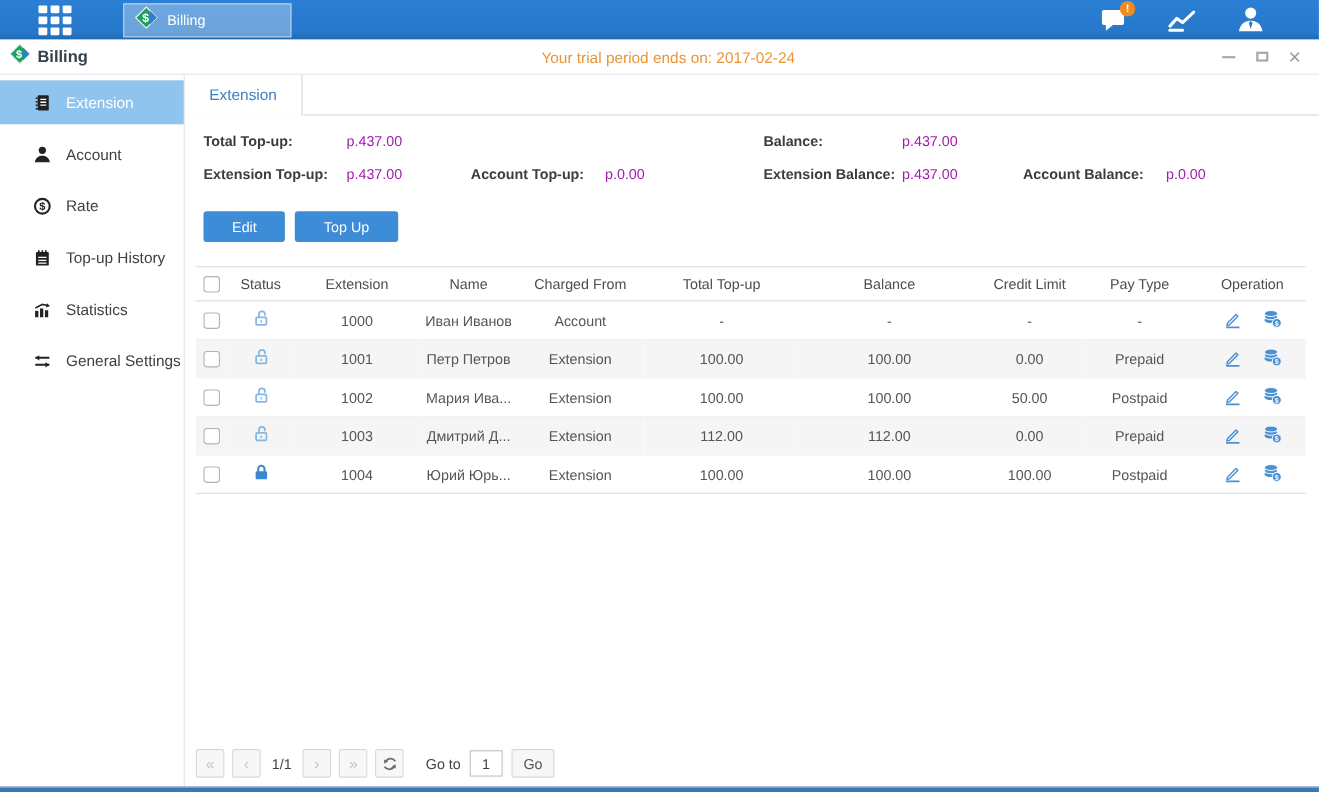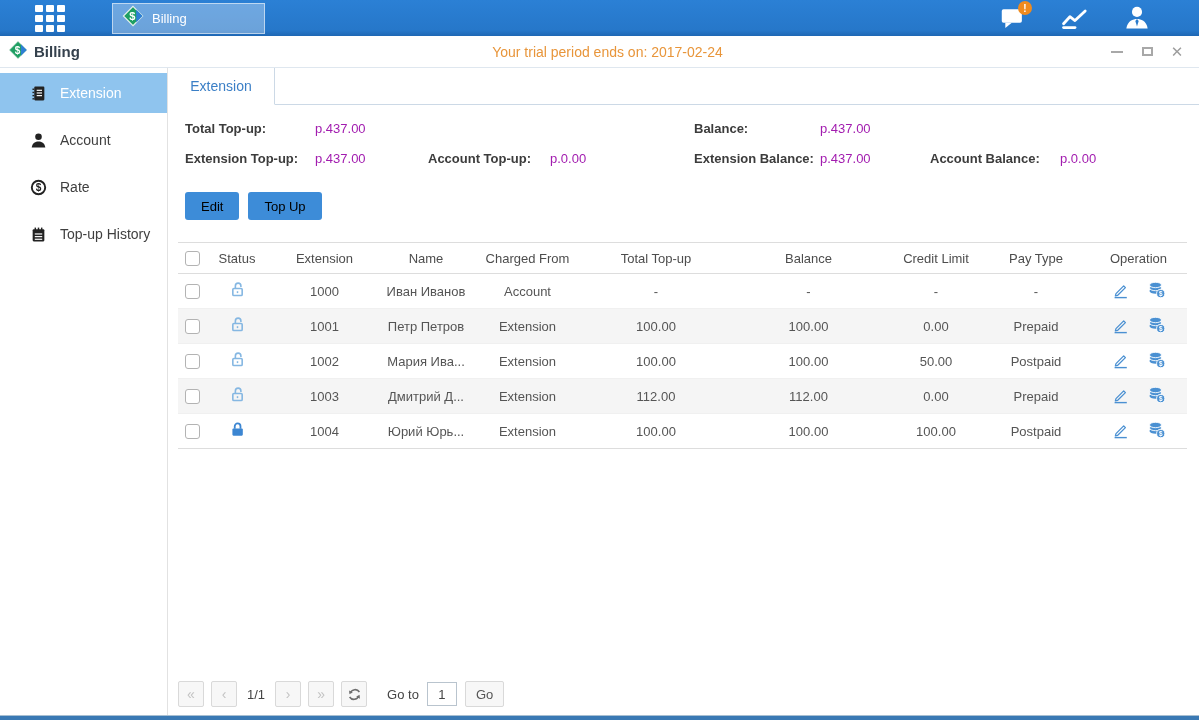--- a/index.html
+++ b/index.html
@@ -40,21 +40,21 @@
   .tab { width:107px; display:flex; align-items:center; justify-content:center; font-size:14px; color:#3b7fc6; background:#fff; border-right:1px solid #ccd9e6; margin-bottom:-1px; border-bottom:1px solid #fff; cursor:pointer; }
 
   
   .summary { padding:16px 0 0 17px; display:grid; grid-template-columns:130px 113px 122px 144px 126px 110px 130px 1fr; row-gap:15px; font-size:13px; align-items:center; }
   .summary .lab { font-weight:bold; color:#3c3c3c; }
   .summary .val { color:#a21caf; }
   .c1{grid-column:1} .c2{grid-column:2} .c3{grid-column:3} .c4{grid-column:4}
   .c5{grid-column:5} .c6{grid-column:6} .c7{grid-column:7} .c8{grid-column:8}
 
   .actions { margin:26px 0 0 17px; display:flex; gap:9px; }
-  .btn { background:#3d8cd8; color:#000000; font-size:13px; border:none; border-radius:3px; padding:0 16px; height:28px; cursor:pointer; font-family:inherit; }
+  .btn { background:#3d8cd8; color:#ffffff; font-size:13px; border:none; border-radius:3px; padding:0 26px; height:28px; cursor:pointer; font-family:inherit; }
 
   
   .table-wrap { margin:22px 12px 0 10px; }
   table { border-collapse:collapse; table-layout:fixed; width:1009px; font-size:13px; color:#555; }
   col.w-chk{width:29px} col.w-status{width:60px} col.w-ext{width:115px} col.w-name{width:88px}
   col.w-from{width:115px} col.w-topup{width:142px} col.w-bal{width:163px} col.w-cl{width:92px}
   col.w-pt{width:108px} col.w-op{width:97px}
   thead th { font-weight:normal; color:#4d4d4d; height:31px; border-top:1px solid #ddd; border-bottom:1px solid #ddd; text-align:center; }
   tbody td { height:35px; text-align:center; border-bottom:1px solid #f0f0f0; white-space:nowrap; overflow:hidden; }
   tbody tr:nth-child(even) { background:#f5f5f5; }
@@ -195,20 +195,43 @@
             <rect x="2.5" y="3" width="11" height="11.5" rx="1" fill="currentColor"></rect>
             <line x1="5" y1="1.5" x2="5" y2="4.5" stroke="currentColor" stroke-width="1.4"></line>
             <line x1="8" y1="1.5" x2="8" y2="4.5" stroke="currentColor" stroke-width="1.4"></line>
             <line x1="11" y1="1.5" x2="11" y2="4.5" stroke="currentColor" stroke-width="1.4"></line>
             <line x1="4.5" y1="7.5" x2="11.5" y2="7.5" stroke="#fff" stroke-width="1.1"></line>
             <line x1="4.5" y1="10" x2="11.5" y2="10" stroke="#fff" stroke-width="1.1"></line>
             <line x1="4.5" y1="12.5" x2="11.5" y2="12.5" stroke="#fff" stroke-width="1.1"></line>
           </svg>
         </span>
         <span>Top-up History</span>
+      </div>
+      <div class="side-item">
+        <span class="sicon">
+          <svg width="17" height="17" viewBox="0 0 16 16">
+            <rect x="1.8" y="9" width="2.8" height="5.5" fill="currentColor"></rect>
+            <rect x="6" y="7" width="2.8" height="7.5" fill="currentColor"></rect>
+            <rect x="10.2" y="8.5" width="2.8" height="6" fill="currentColor"></rect>
+            <polyline points="2,6.5 8,3.5 12.5,4.5" fill="none" stroke="currentColor" stroke-width="1.4"></polyline>
+            <polygon points="14.6,4.9 11.2,6.2 11.8,2.6" fill="currentColor"></polygon>
+          </svg>
+        </span>
+        <span>Statistics</span>
+      </div>
+      <div class="side-item">
+        <span class="sicon">
+          <svg width="17" height="17" viewBox="0 0 16 16">
+            <line x1="2" y1="5" x2="14" y2="5" stroke="currentColor" stroke-width="1.7"></line>
+            <polygon points="2,5 5.4,2.8 5.4,7.2" fill="currentColor"></polygon>
+            <line x1="2" y1="11" x2="14" y2="11" stroke="currentColor" stroke-width="1.7"></line>
+            <polygon points="14,11 10.6,8.8 10.6,13.2" fill="currentColor"></polygon>
+          </svg>
+        </span>
+        <span>General Settings</span>
       </div>
     </div>
 
     <div class="main">
 
       <div class="tabbar">
         <div class="tab">Extension</div>
       </div>
 
       <div class="summary">

